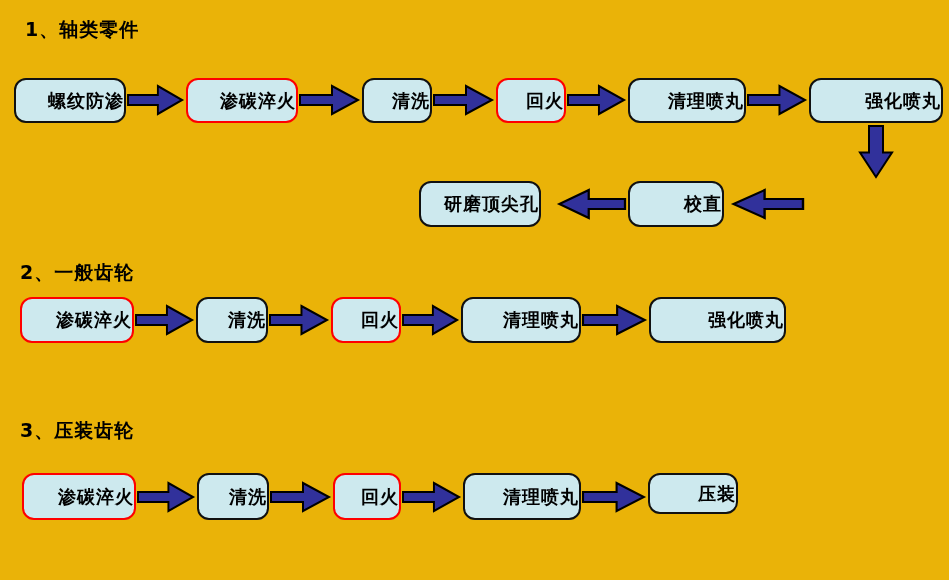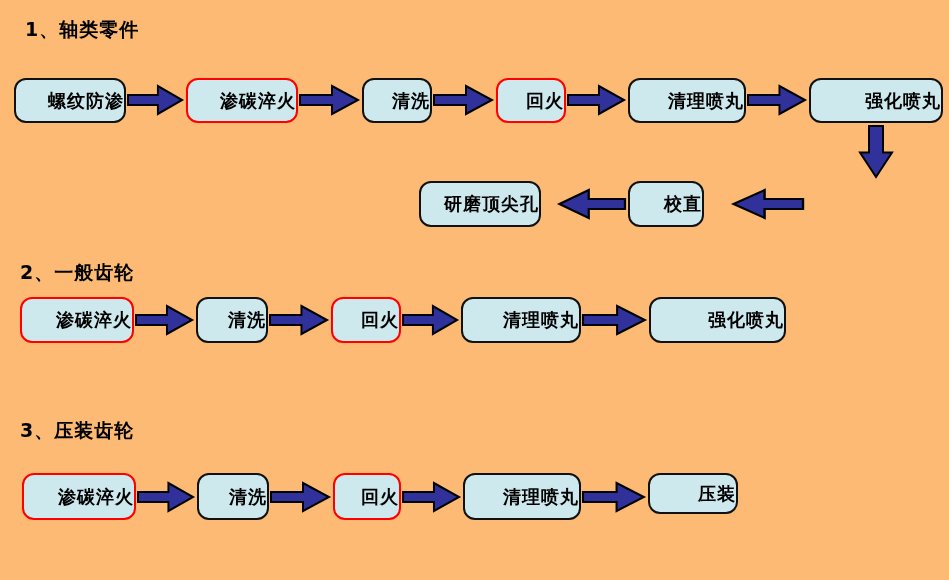--- a/index.html
+++ b/index.html
@@ -1,17 +1,17 @@
 <!DOCTYPE html>
 <html><head>
 <meta charset="utf-8">
 <style>
   html,body{margin:0;padding:0;background:#ffffff;}
   .canvas{
-    position:relative;width:949px;height:580px;background:#fdba74;
+    position:relative;width:949px;height:580px;background:#eab308;
     font-family:"DejaVu Sans","Liberation Sans",sans-serif;overflow:hidden;
   }
   .heading{
     position:absolute;font-size:19px;font-weight:bold;color:#000;
     white-space:nowrap;letter-spacing:1px;
   }
   .box{
     position:absolute;box-sizing:border-box;
     background:#cde9ee;border:2.5px solid #111111;border-radius:12px;
     display:flex;align-items:center;justify-content:flex-end;
@@ -64,21 +64,21 @@
     <span>强化喷丸</span>
   </div>
 
   <svg class="arrow" style="left:858px;top:126px" width="36" height="53" viewBox="0 0 36 52" preserveAspectRatio="none">
       <polygon points="11,0 25,0 25,26 34,26 18,50 2,26 11,26"></polygon>
     </svg>
 
   <svg class="arrow" style="left:731px;top:188px" width="72" height="32" viewBox="0 0 60 32" preserveAspectRatio="none">
       <polygon points="60,11 28,11 28,2 2,16 28,30 28,21 60,21"></polygon>
     </svg>
-  <div class="box" style="left:628px;top:181px;width:76px;height:46px">
+  <div class="box" style="left:628px;top:181px;width:96px;height:46px">
     <span>校直</span>
   </div>
   <svg class="arrow" style="left:557px;top:188px" width="68" height="32" viewBox="0 0 60 32" preserveAspectRatio="none">
       <polygon points="60,11 28,11 28,2 2,16 28,30 28,21 60,21"></polygon>
     </svg>
   <div class="box" style="left:419px;top:181px;width:122px;height:46px">
     <span>研磨顶尖孔</span>
   </div>
 
   <div class="heading" style="left:20px;top:260px">2、一般齿轮</div>

